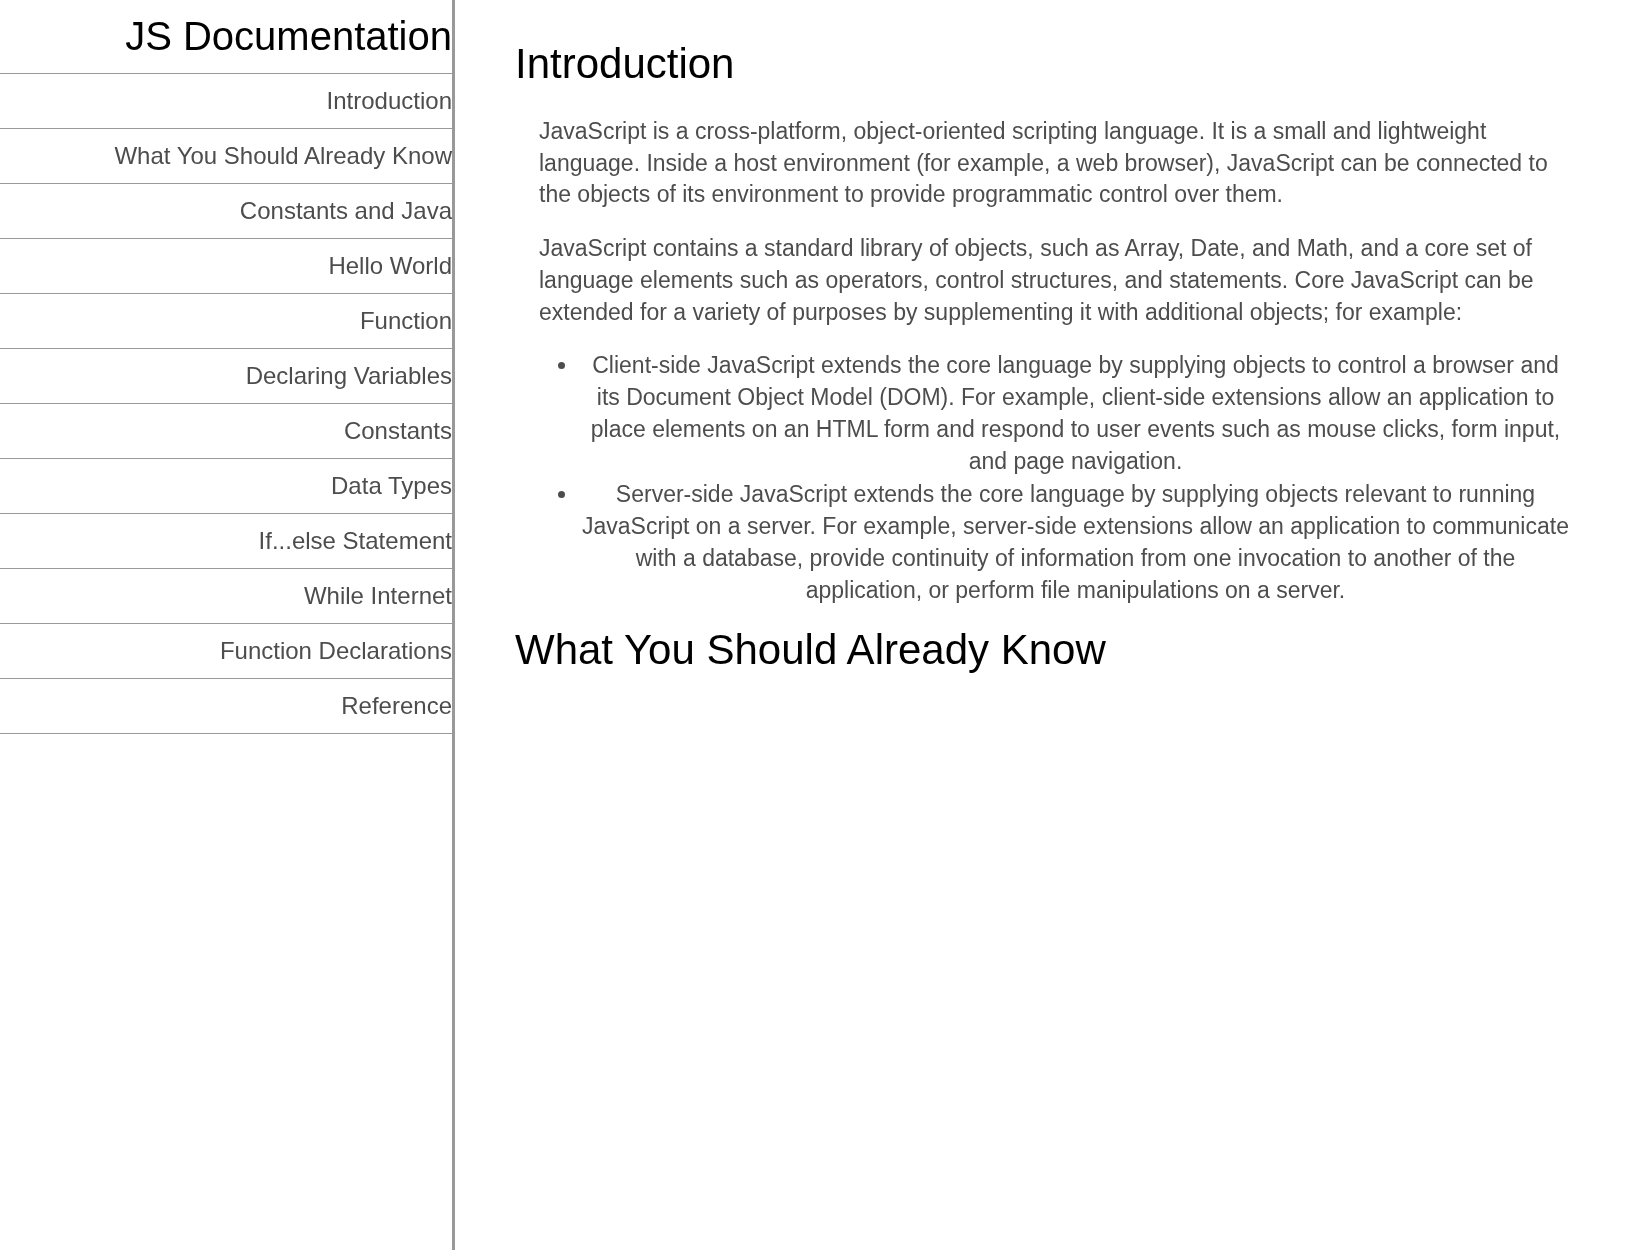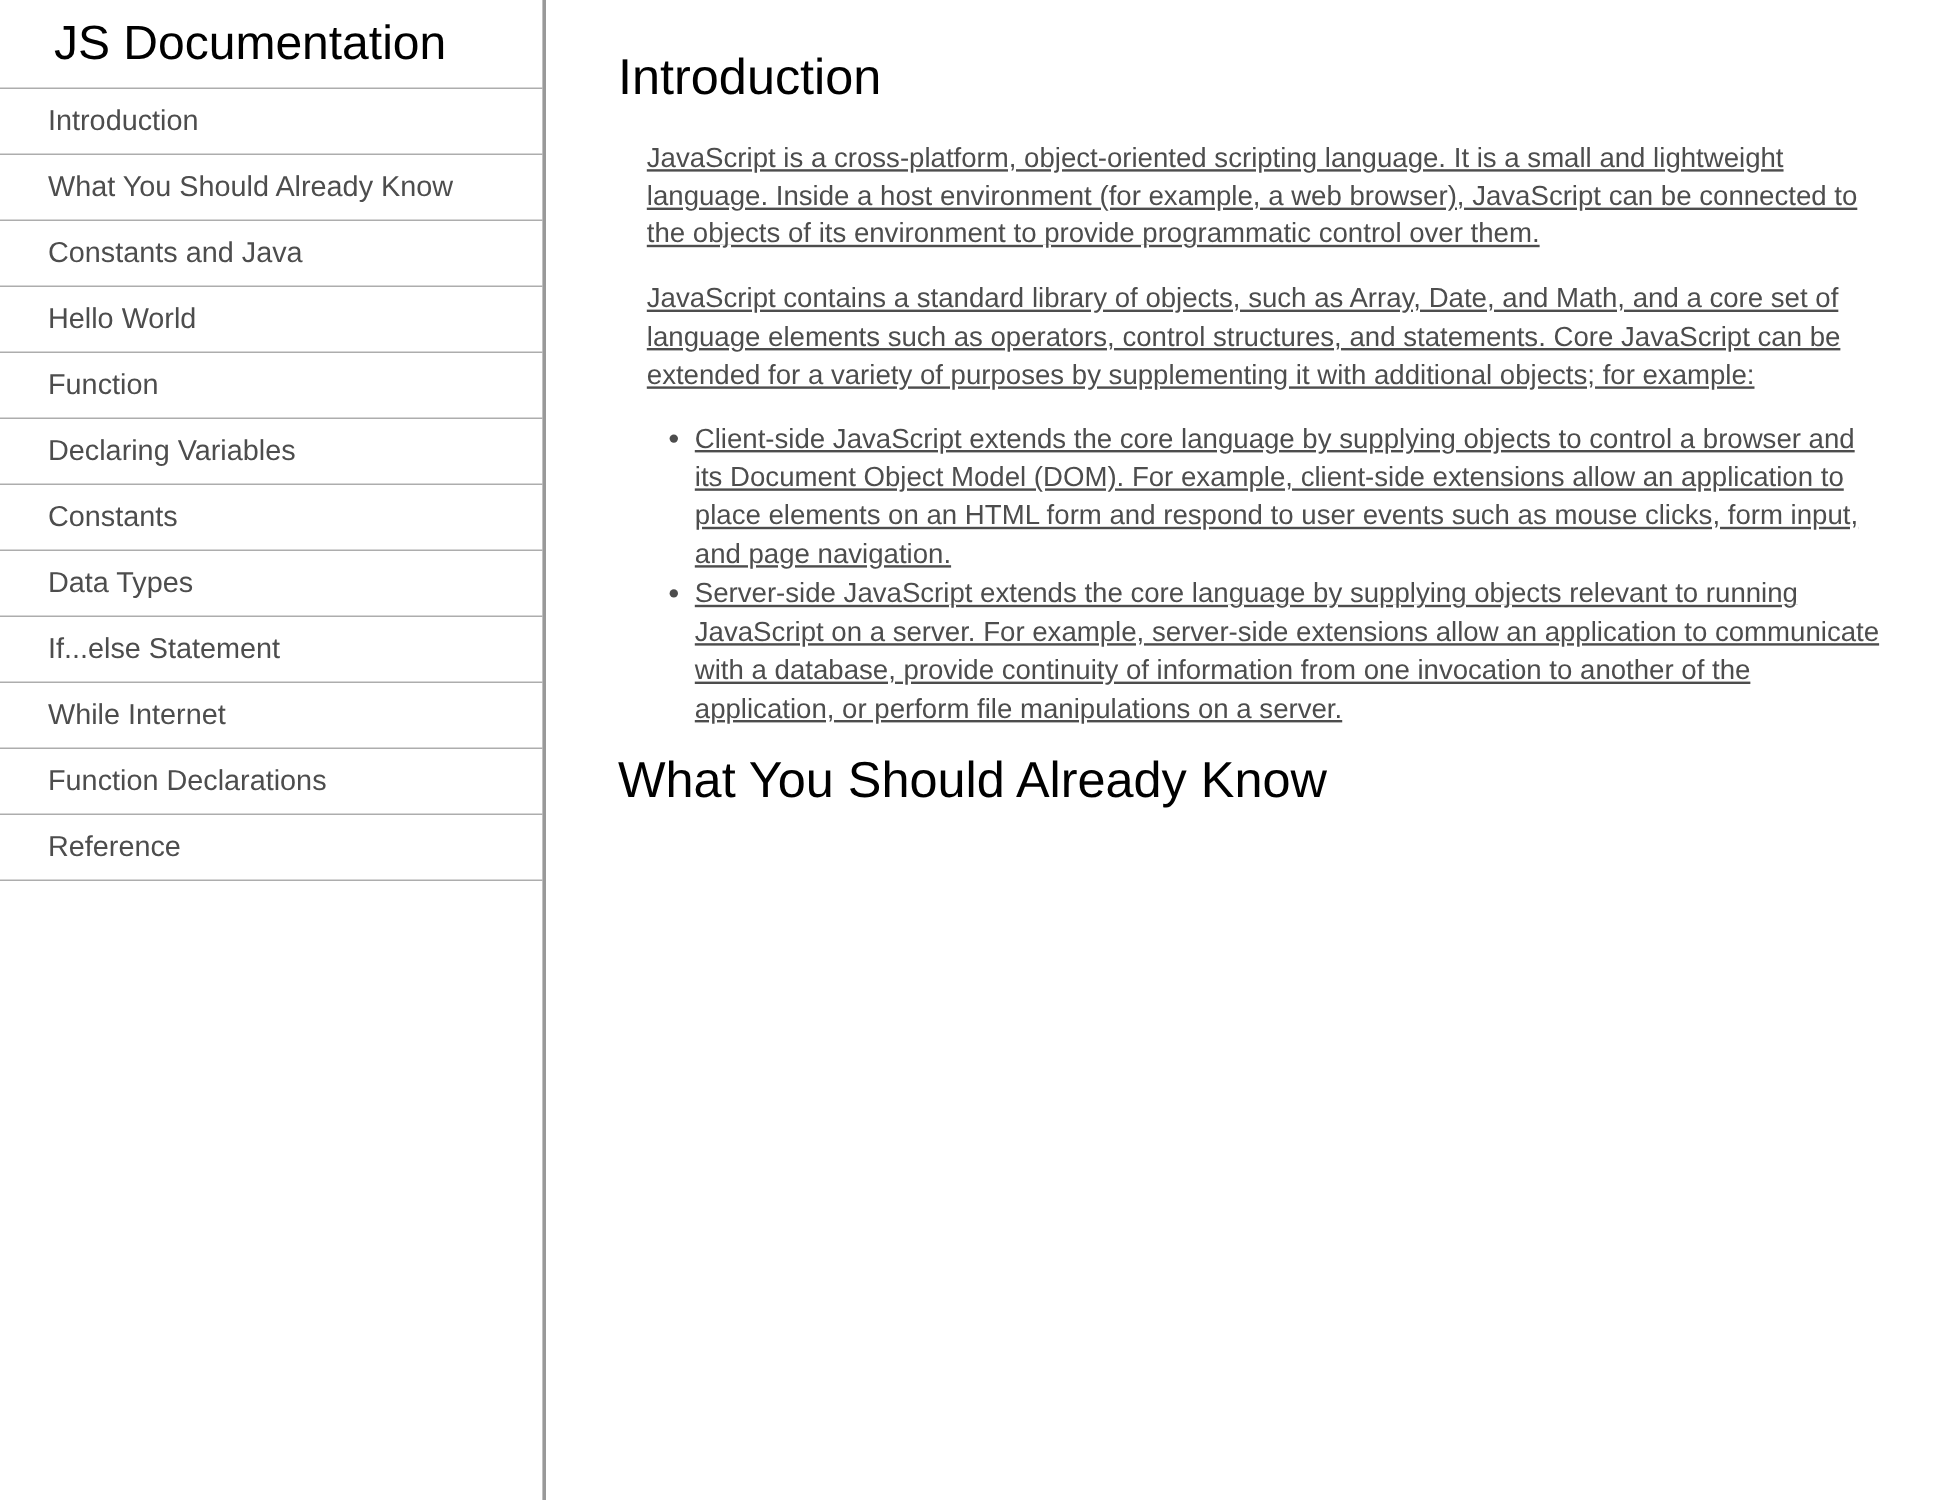--- a/index.html
+++ b/index.html
@@ -14,20 +14,21 @@
       display: flex;
       width: 1632px;
       height: 1250px;
       overflow: hidden;
     }
     nav {
       width: 455px;
       border-right: 3px solid #999;
       background: #fff;
       flex-shrink: 0;
+      text-align: right;
     }
     nav header {
       padding: 14px 0 14px 45px;
       font-size: 40px;
       font-weight: 400;
       color: #000;
       border-bottom: 1px solid #999;
     }
     nav ul {
       list-style: none;
@@ -54,31 +55,31 @@
       font-size: 42px;
       font-weight: 400;
       color: #000;
       margin-bottom: 28px;
     }
     main article {
       margin-left: 24px;
       color: #4d4d4d;
       font-size: 23px;
       line-height: 1.38;
-      text-decoration: underline;
     }
     main article p {
       margin-bottom: 22px;
     }
     main article ul {
       margin-left: 40px;
       margin-bottom: 20px;
     }
     main article li {
       margin-bottom: 2px;
+      text-align: center;
     }
   </style>
 </head>
 <body>
 
 <nav>
   <header>JS Documentation</header>
   <ul>
     <li>
         <a href="#">Introduction</a>

